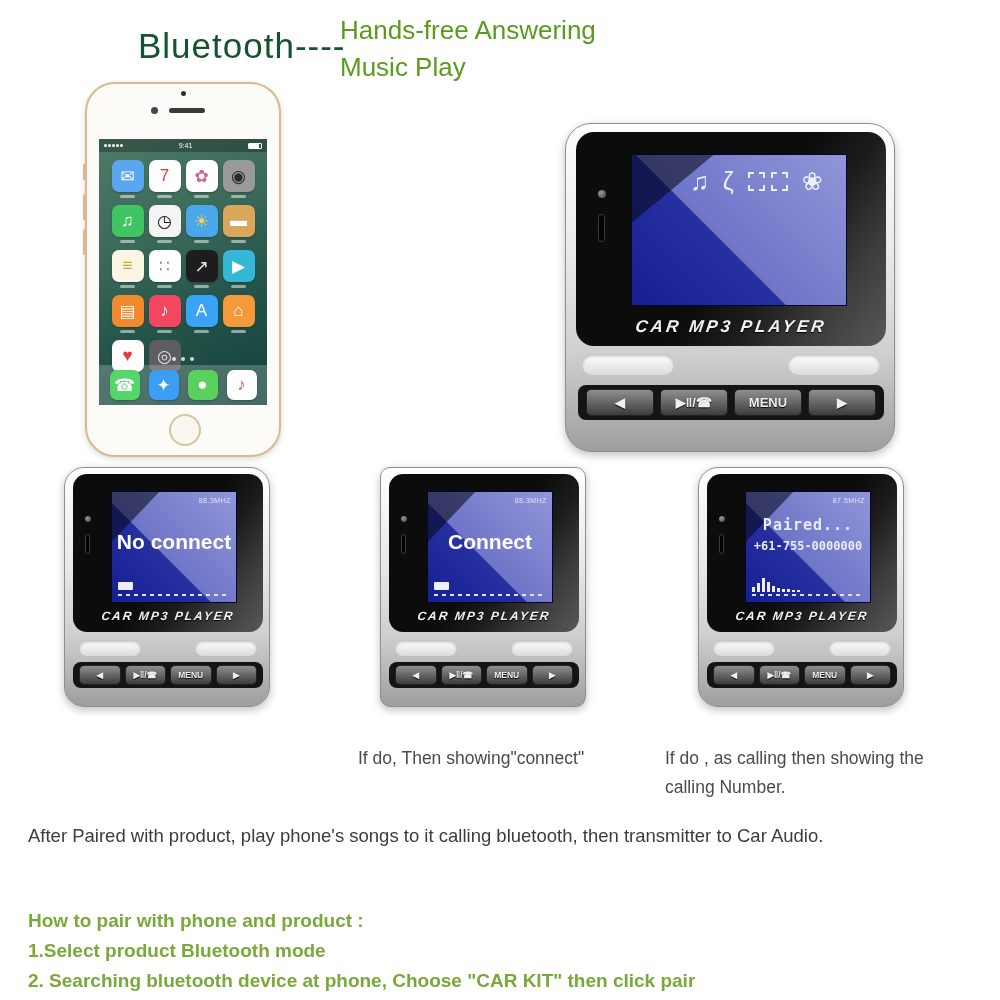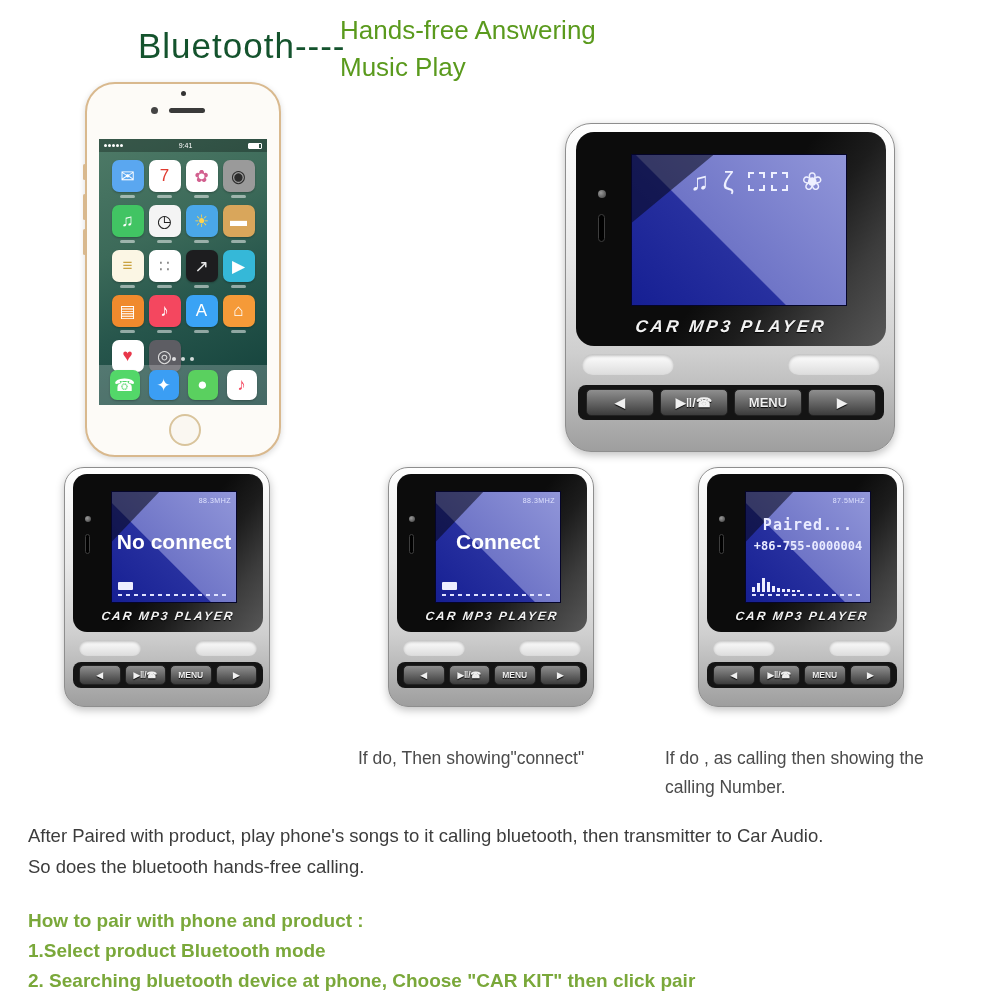--- a/index.html
+++ b/index.html
@@ -91,21 +91,21 @@
   .prog-chip { position:absolute; left:6px; bottom:12px; width:15px; height:8px; background:#eef; border-radius:1px; }
   .dot-line { position:absolute; left:6px; bottom:6px; right:8px; height:2px;
               background:repeating-linear-gradient(90deg,#dfe2ff 0 4px,transparent 4px 8px); }
   .eq { position:absolute; left:6px; bottom:10px; display:flex; align-items:flex-end; gap:2px; }
   .eq i { width:3px; background:#eef; display:block; }
   .smalldev .brand { top:135px; font-size:12px; letter-spacing:2px; }
   .smalldev .slot.l { left:14px; top:172px; width:62px; height:16px; }
   .smalldev .slot.r { left:130px; top:172px; width:62px; height:16px; }
   .smalldev .btn-bar { left:8px; top:194px; width:190px; height:26px; gap:4px; padding:3px 6px; }
   .smalldev .dev-btn { font-size:8.5px; }
-  #smalldev-1 { left:64px; } #smalldev-2 { left:388px; } #smalldev-3 { left:698px; }
+  #smalldev-1 { left:64px; } #smalldev-2 { left:380px;border-radius:10px; } #smalldev-3 { left:698px; }
 
   
   .caption { position:absolute; top:744px; font-size:17.5px; line-height:29px; color:#4b4b4b; }
   #cap-1 { left:35px; width:290px; }
   #cap-2 { left:358px; width:300px; }
   #cap-3 { left:665px; width:300px; }
   .para { position:absolute; left:28px; top:820px; width:950px; font-size:18.5px; line-height:31px; color:#3c3c3c; }
   .pairing { position:absolute; left:28px; top:906px; font-size:19px; line-height:30px; font-weight:bold; }
 </style>
 </head>
@@ -316,21 +316,21 @@
       </div>
   </div>
 
   <div class="smalldev silver" id="smalldev-3">
     <div class="face">
       <div class="led"></div>
       <div class="mic-slit"></div>
       <div class="lcd">
         <div class="freq">87.5MHZ</div>
         <div class="lcd-call1">Paired...</div>
-        <div class="lcd-call2">+86-755-0000004</div>
+        <div class="lcd-call2">+61-755-0000000</div>
         <div class="eq" id="eq-bars">
             <i style="height: 5px;"></i>
             <i style="height: 9px;"></i>
             <i style="height: 14px;"></i>
             <i style="height: 10px;"></i>
             <i style="height: 6px;"></i>
             <i style="height: 4px;"></i>
             <i style="height: 3px;"></i>
             <i style="height: 3px;"></i>
             <i style="height: 2px;"></i>
@@ -348,21 +348,20 @@
         <div class="dev-btn">MENU</div>
         <div class="dev-btn">▶</div>
       </div>
   </div>
 
   <div class="caption" id="cap-2">If do, Then showing"connect"</div>
   <div class="caption" id="cap-3">If do , as calling then showing the calling Number.</div>
 
   <div class="para">
     <div>After Paired with product, play phone's songs to it calling bluetooth, then transmitter to Car Audio.</div>
-    <div>So does the bluetooth hands-free calling.</div>
   </div>
 
   <div class="pairing" style="color: rgb(122, 168, 58);">
     <div>How to pair with phone and product :</div>
     <div>1.Select product Bluetooth mode</div>
     <div>2. Searching bluetooth device  at phone, Choose "CAR KIT" then click pair</div>
   </div>
 
 </div>
 

